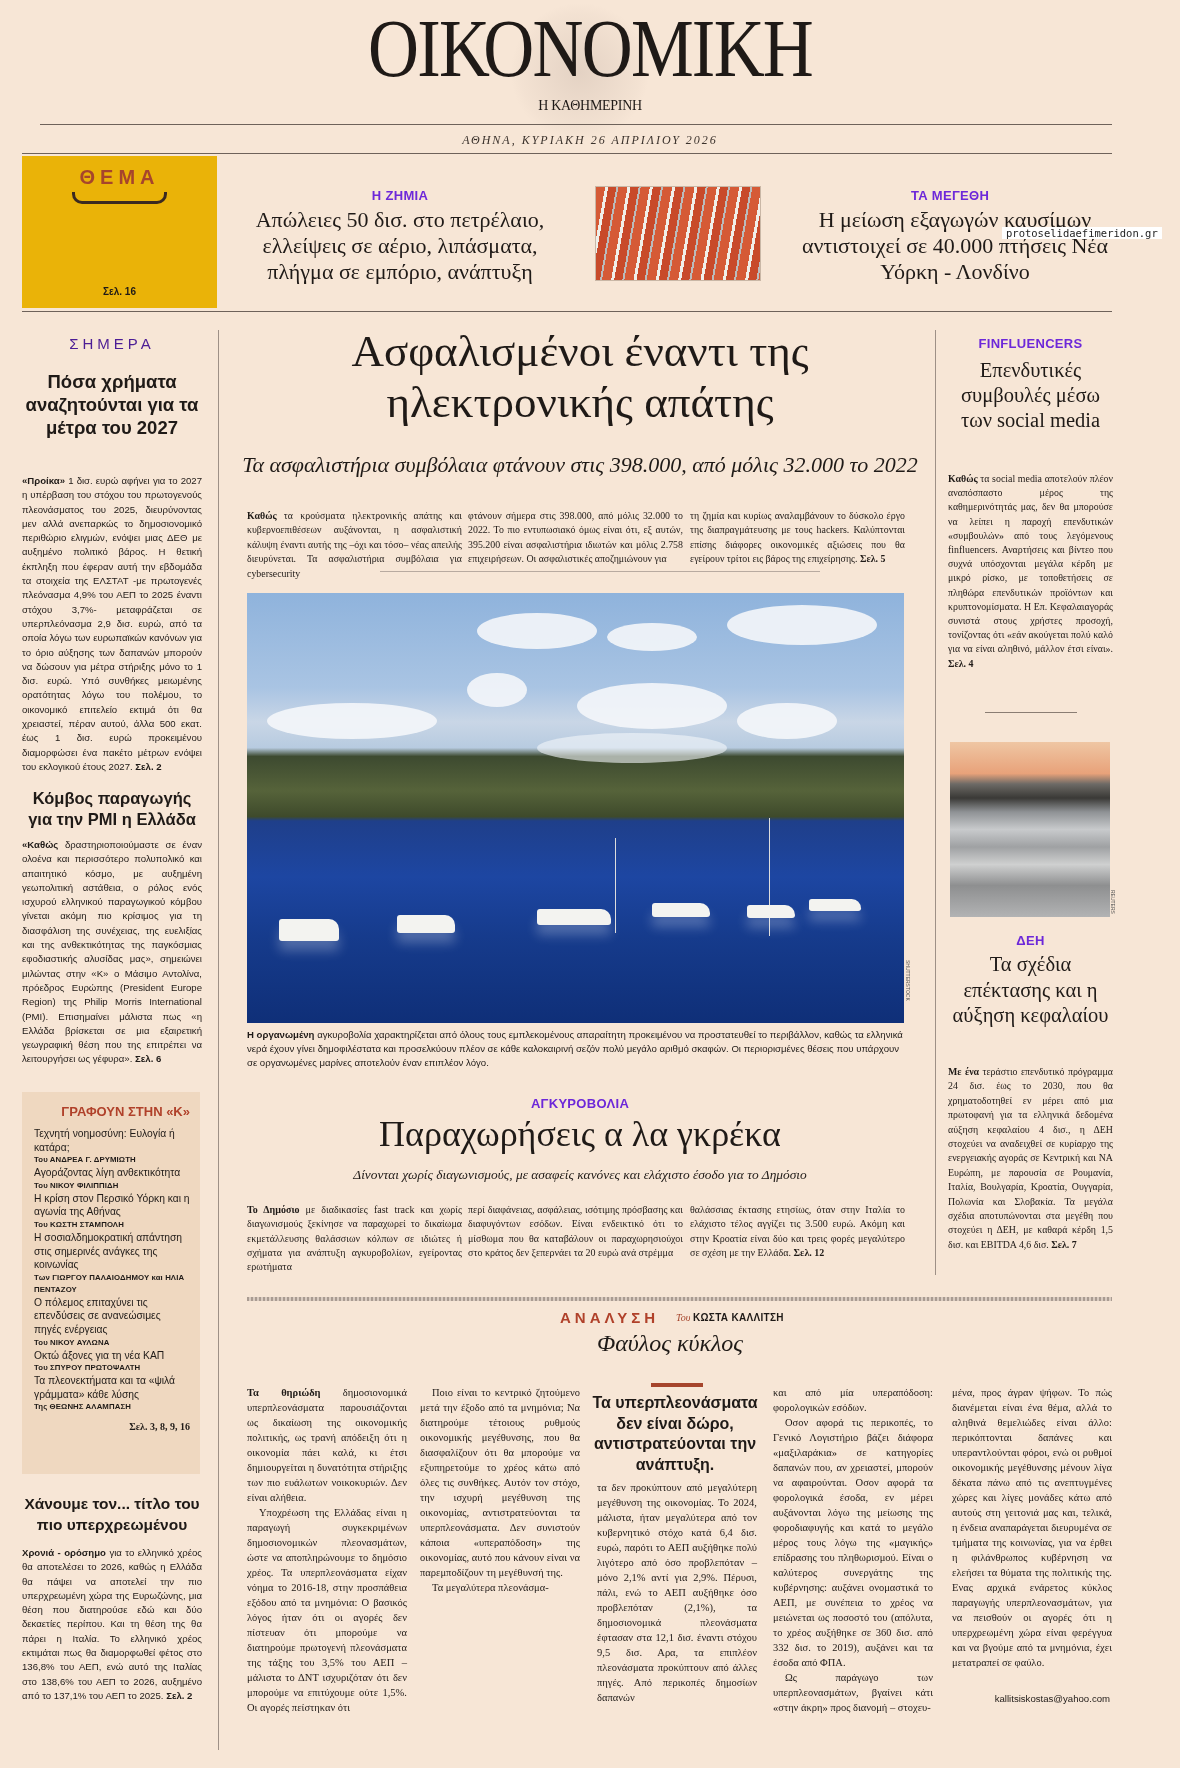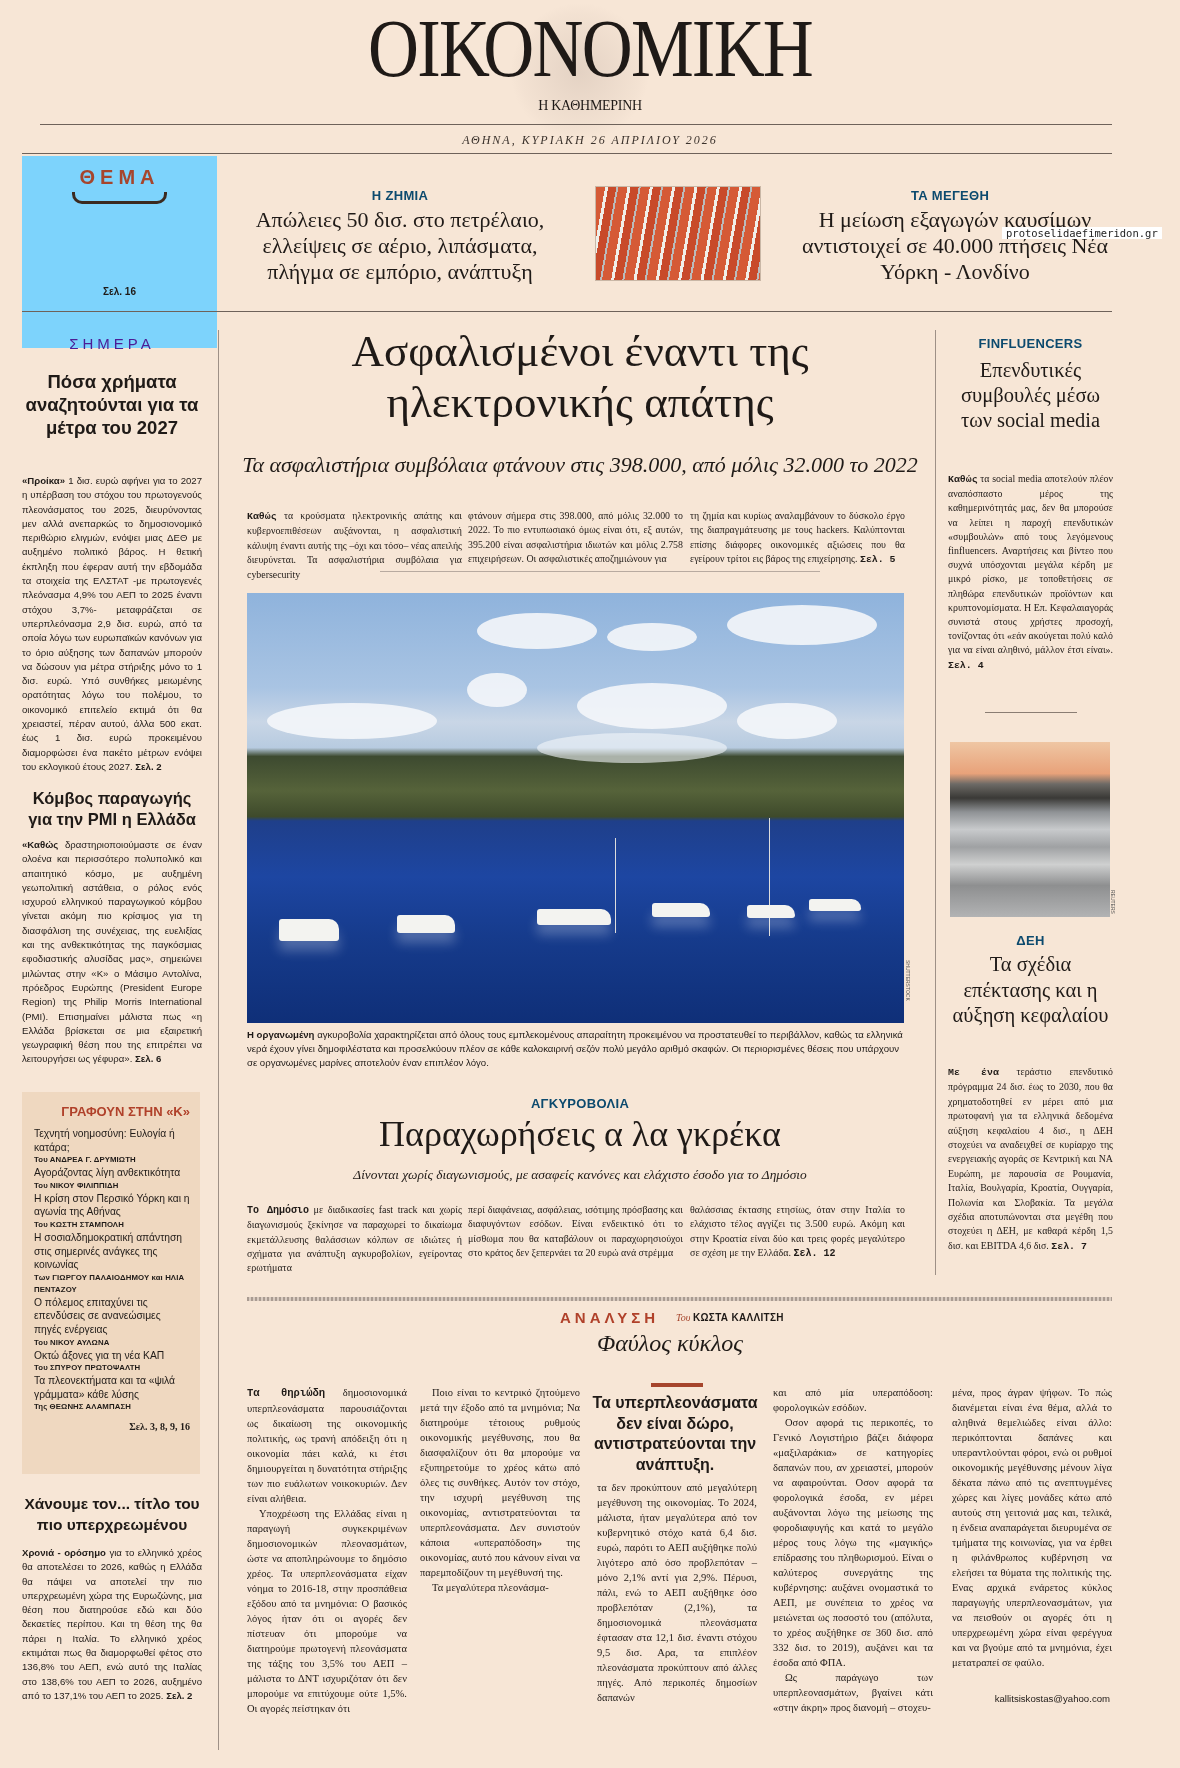--- a/index.html
+++ b/index.html
@@ -1,37 +1,37 @@
 <!DOCTYPE html>
 <html><head>
 <meta charset="utf-8">
 <style>
   * { box-sizing: border-box; margin: 0; padding: 0; }
   html, body { width: 1180px; height: 1768px; background: #f7e6d6; overflow: hidden; }
   body { position: relative; color: #1f1a17; font-family: "Liberation Sans", sans-serif; }
   .serif { font-family: "Liberation Serif", "DejaVu Serif", serif; }
-  .sans { font-family: Liberation Mono, monospace; }
+  .sans { font-family: Liberation Serif, serif; }
   .abs { position: absolute; }
-  .kicker { color: #0c4a6e; font-weight: bold; font-size: 13px; text-align: center; letter-spacing: 0.3px; }
+  .kicker { color: #6d28d9; font-weight: bold; font-size: 13px; text-align: center; letter-spacing: 0.3px; }
   .kicker-spaced { color: #4c1d95; font-weight: normal; font-size: 15px; letter-spacing: 4px; text-align: center; }
   .body-sans { font-size: 9.6px; line-height: 14.3px; text-align: justify; }
   .body-serif { font-family: "Liberation Serif", "DejaVu Serif", serif; font-size: 11.2px; line-height: 16px; text-align: justify; }
   .lead { font-weight: bold; }
   .ref { font-weight: bold; }
   .hr { position: absolute; height: 1px; background: #6e625a; }
   .vr { position: absolute; width: 1px; background: #9e9086; }
 
   
   #masthead-title { left: 0; width: 1180px; top: 4px; text-align: center; font-size: 82px; line-height: 90px; letter-spacing: -2px; transform: scaleX(0.86); }
   #masthead-sub { left: 0; width: 1180px; top: 98px; text-align: center; font-size: 14px; letter-spacing: -0.3px; }
   #dateline { left: 0; width: 1180px; top: 133px; text-align: center; font-size: 12px; font-style: italic; letter-spacing: 2px; color: #3b322c; }
   .emblem { left: 510px; top: 2px; width: 140px; height: 140px; border-radius: 50%; background: radial-gradient(circle, rgba(170,150,140,0.25), rgba(170,150,140,0.05) 60%, transparent 70%); }
 
   
-  #thema-box { left: 22px; top: 156px; width: 195px; height: 192px; background: #7dd3fc; }
+  #thema-box { left: 22px; top: 156px; width: 195px; height: 152px; background: #eab308; }
   #thema-label { width: 100%; top: 10px; font-size: 20px; color: #a6452c; letter-spacing: 5px; font-weight: bold; text-align: center; }
   #thema-brace { left: 50px; top: 36px; width: 95px; height: 12px; border-bottom: 3px solid #3b2a20; border-left: 3px solid #3b2a20; border-right: 3px solid #3b2a20; border-radius: 0 0 10px 10px; }
   #thema-headline { width: 100%; top: 56px; font-size: 16px; line-height: 21px; font-weight: bold; text-align: center; }
   #thema-ref { width: 100%; top: 130px; font-size: 10px; font-weight: bold; text-align: center; }
 
   #zimia-kicker { left: 240px; width: 320px; top: 188px; }
   #zimia-head { left: 230px; width: 340px; top: 207px; font-size: 22px; line-height: 26px; text-align: center; }
   #barrels-photo { left: 595px; top: 186px; width: 166px; height: 95px; background: repeating-linear-gradient(100deg, #d55a36 0 9px, #f0efe9 9px 12px, #c84a2a 12px 20px, #bbb 20px 22px); border: 1px solid #c9b7a6; }
   #megethi-kicker { left: 790px; width: 320px; top: 188px; }
   #megethi-head { left: 790px; width: 330px; top: 207px; font-size: 22px; line-height: 26px; text-align: center; }

